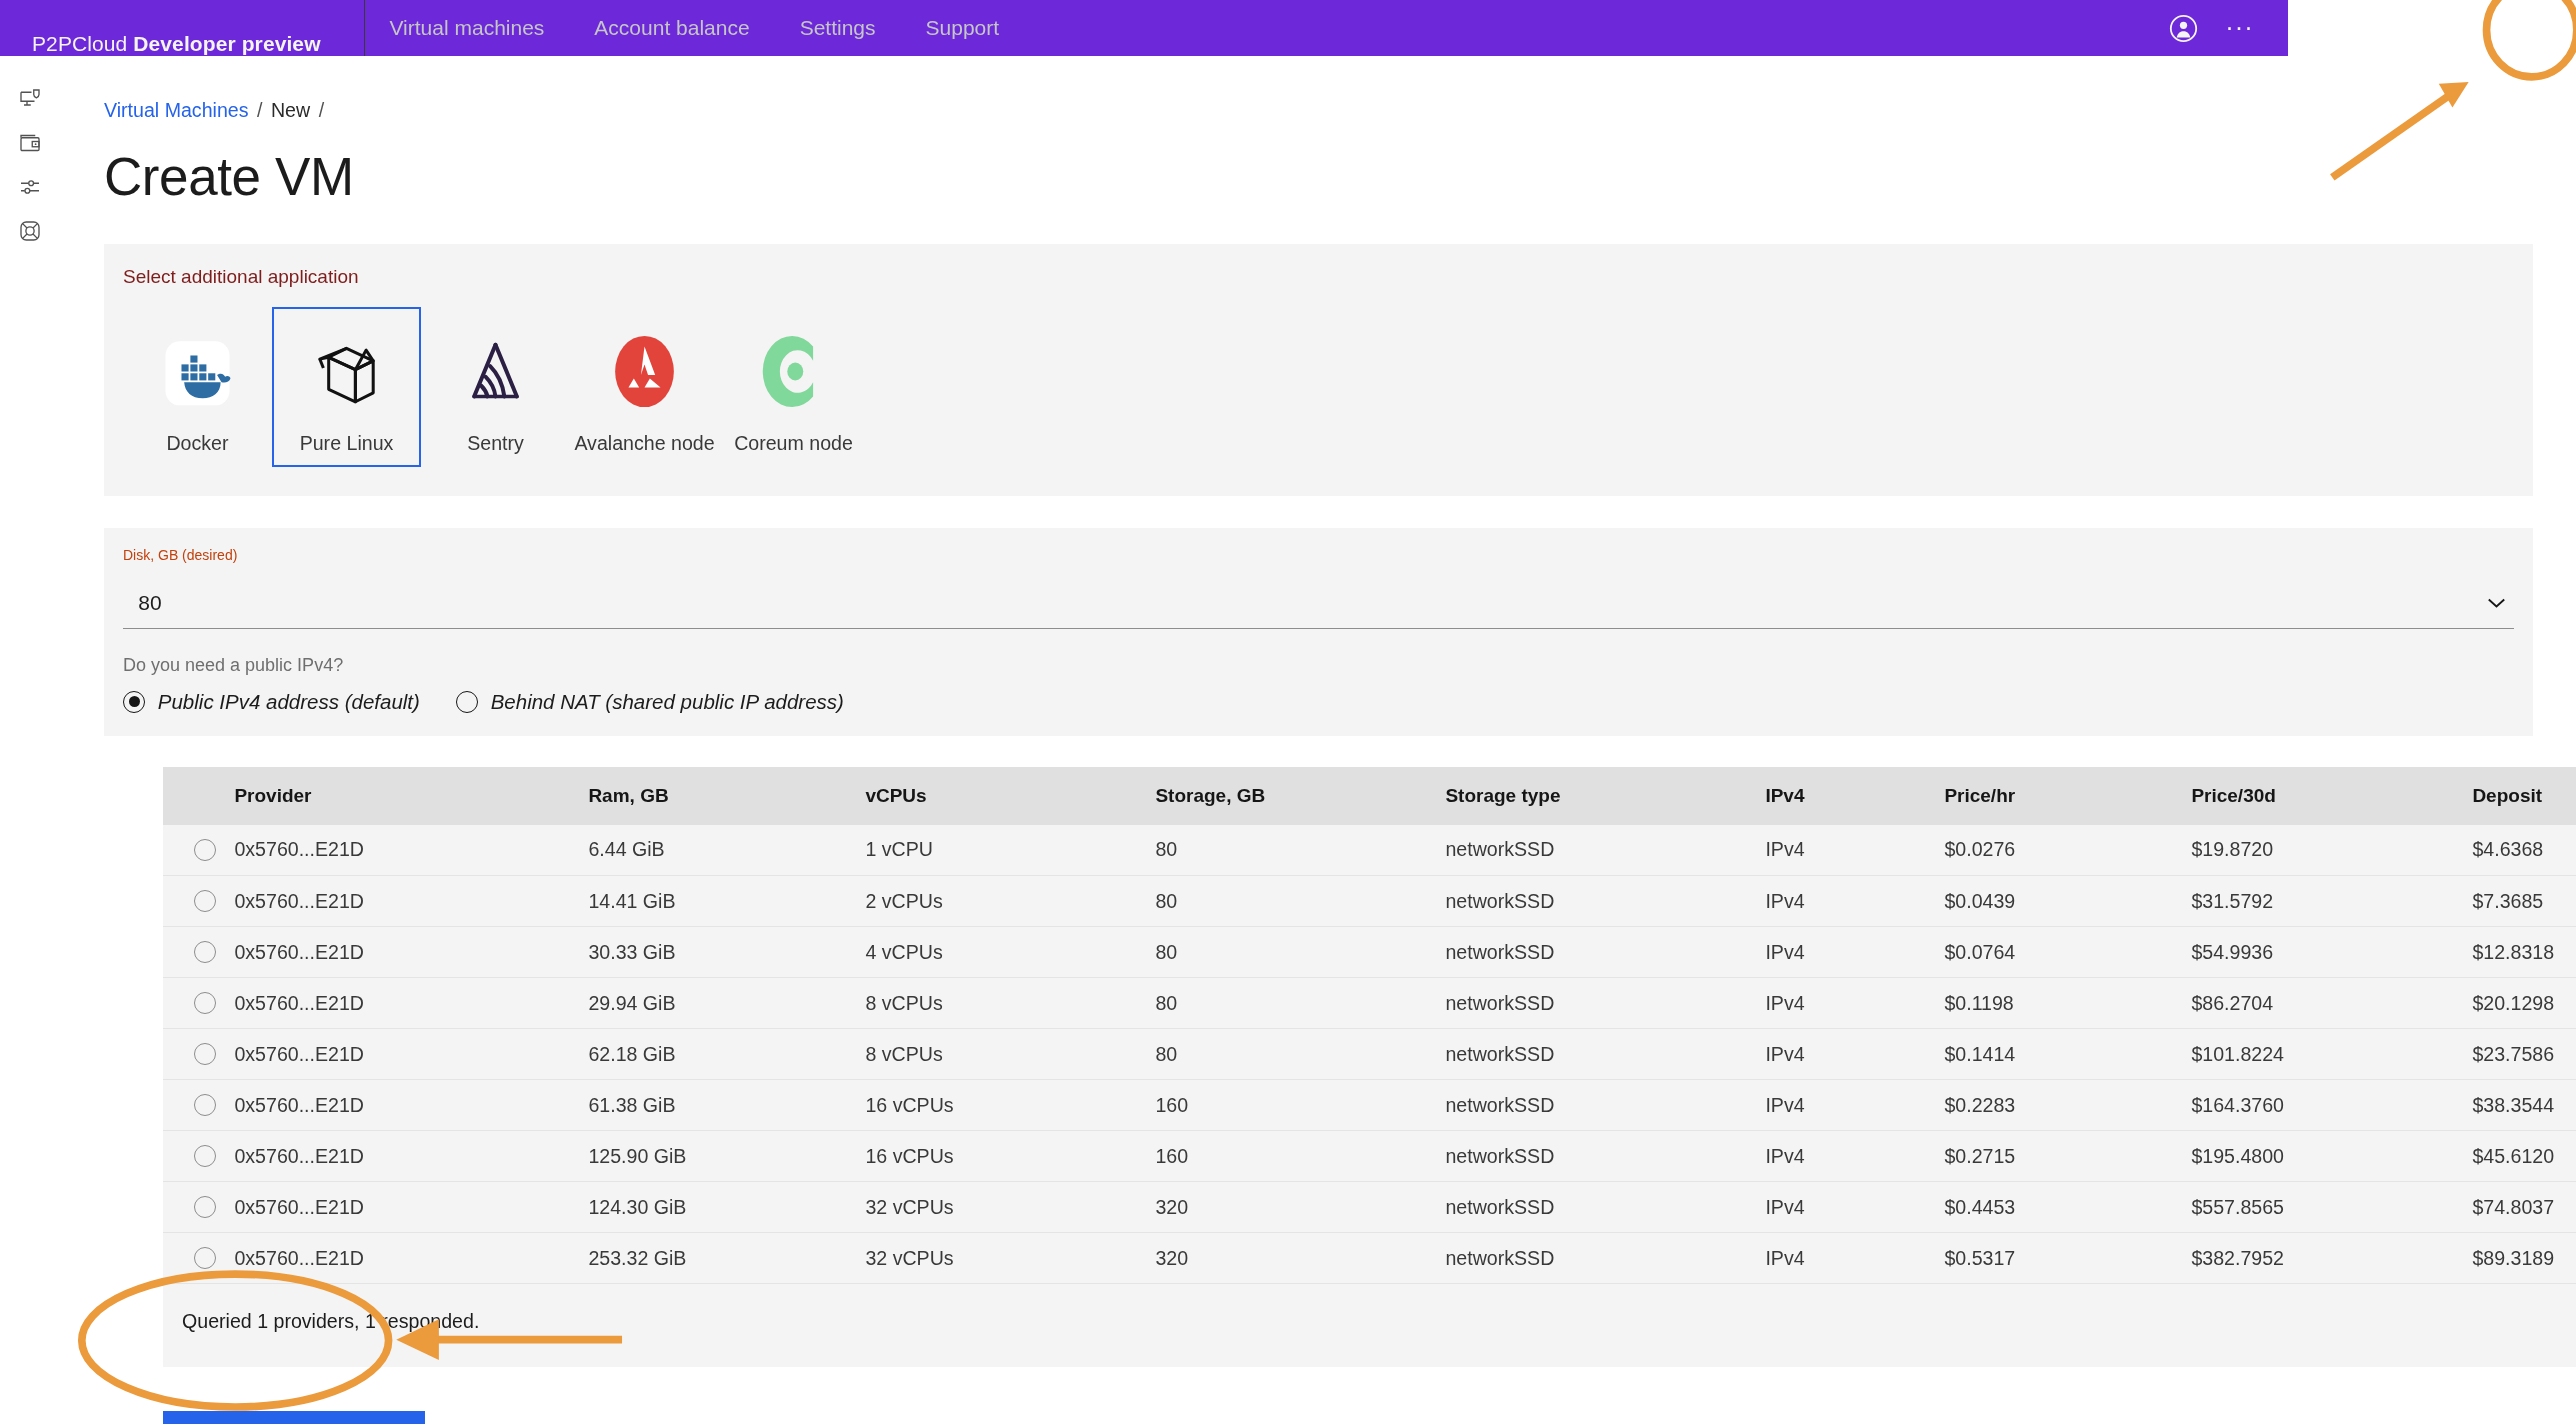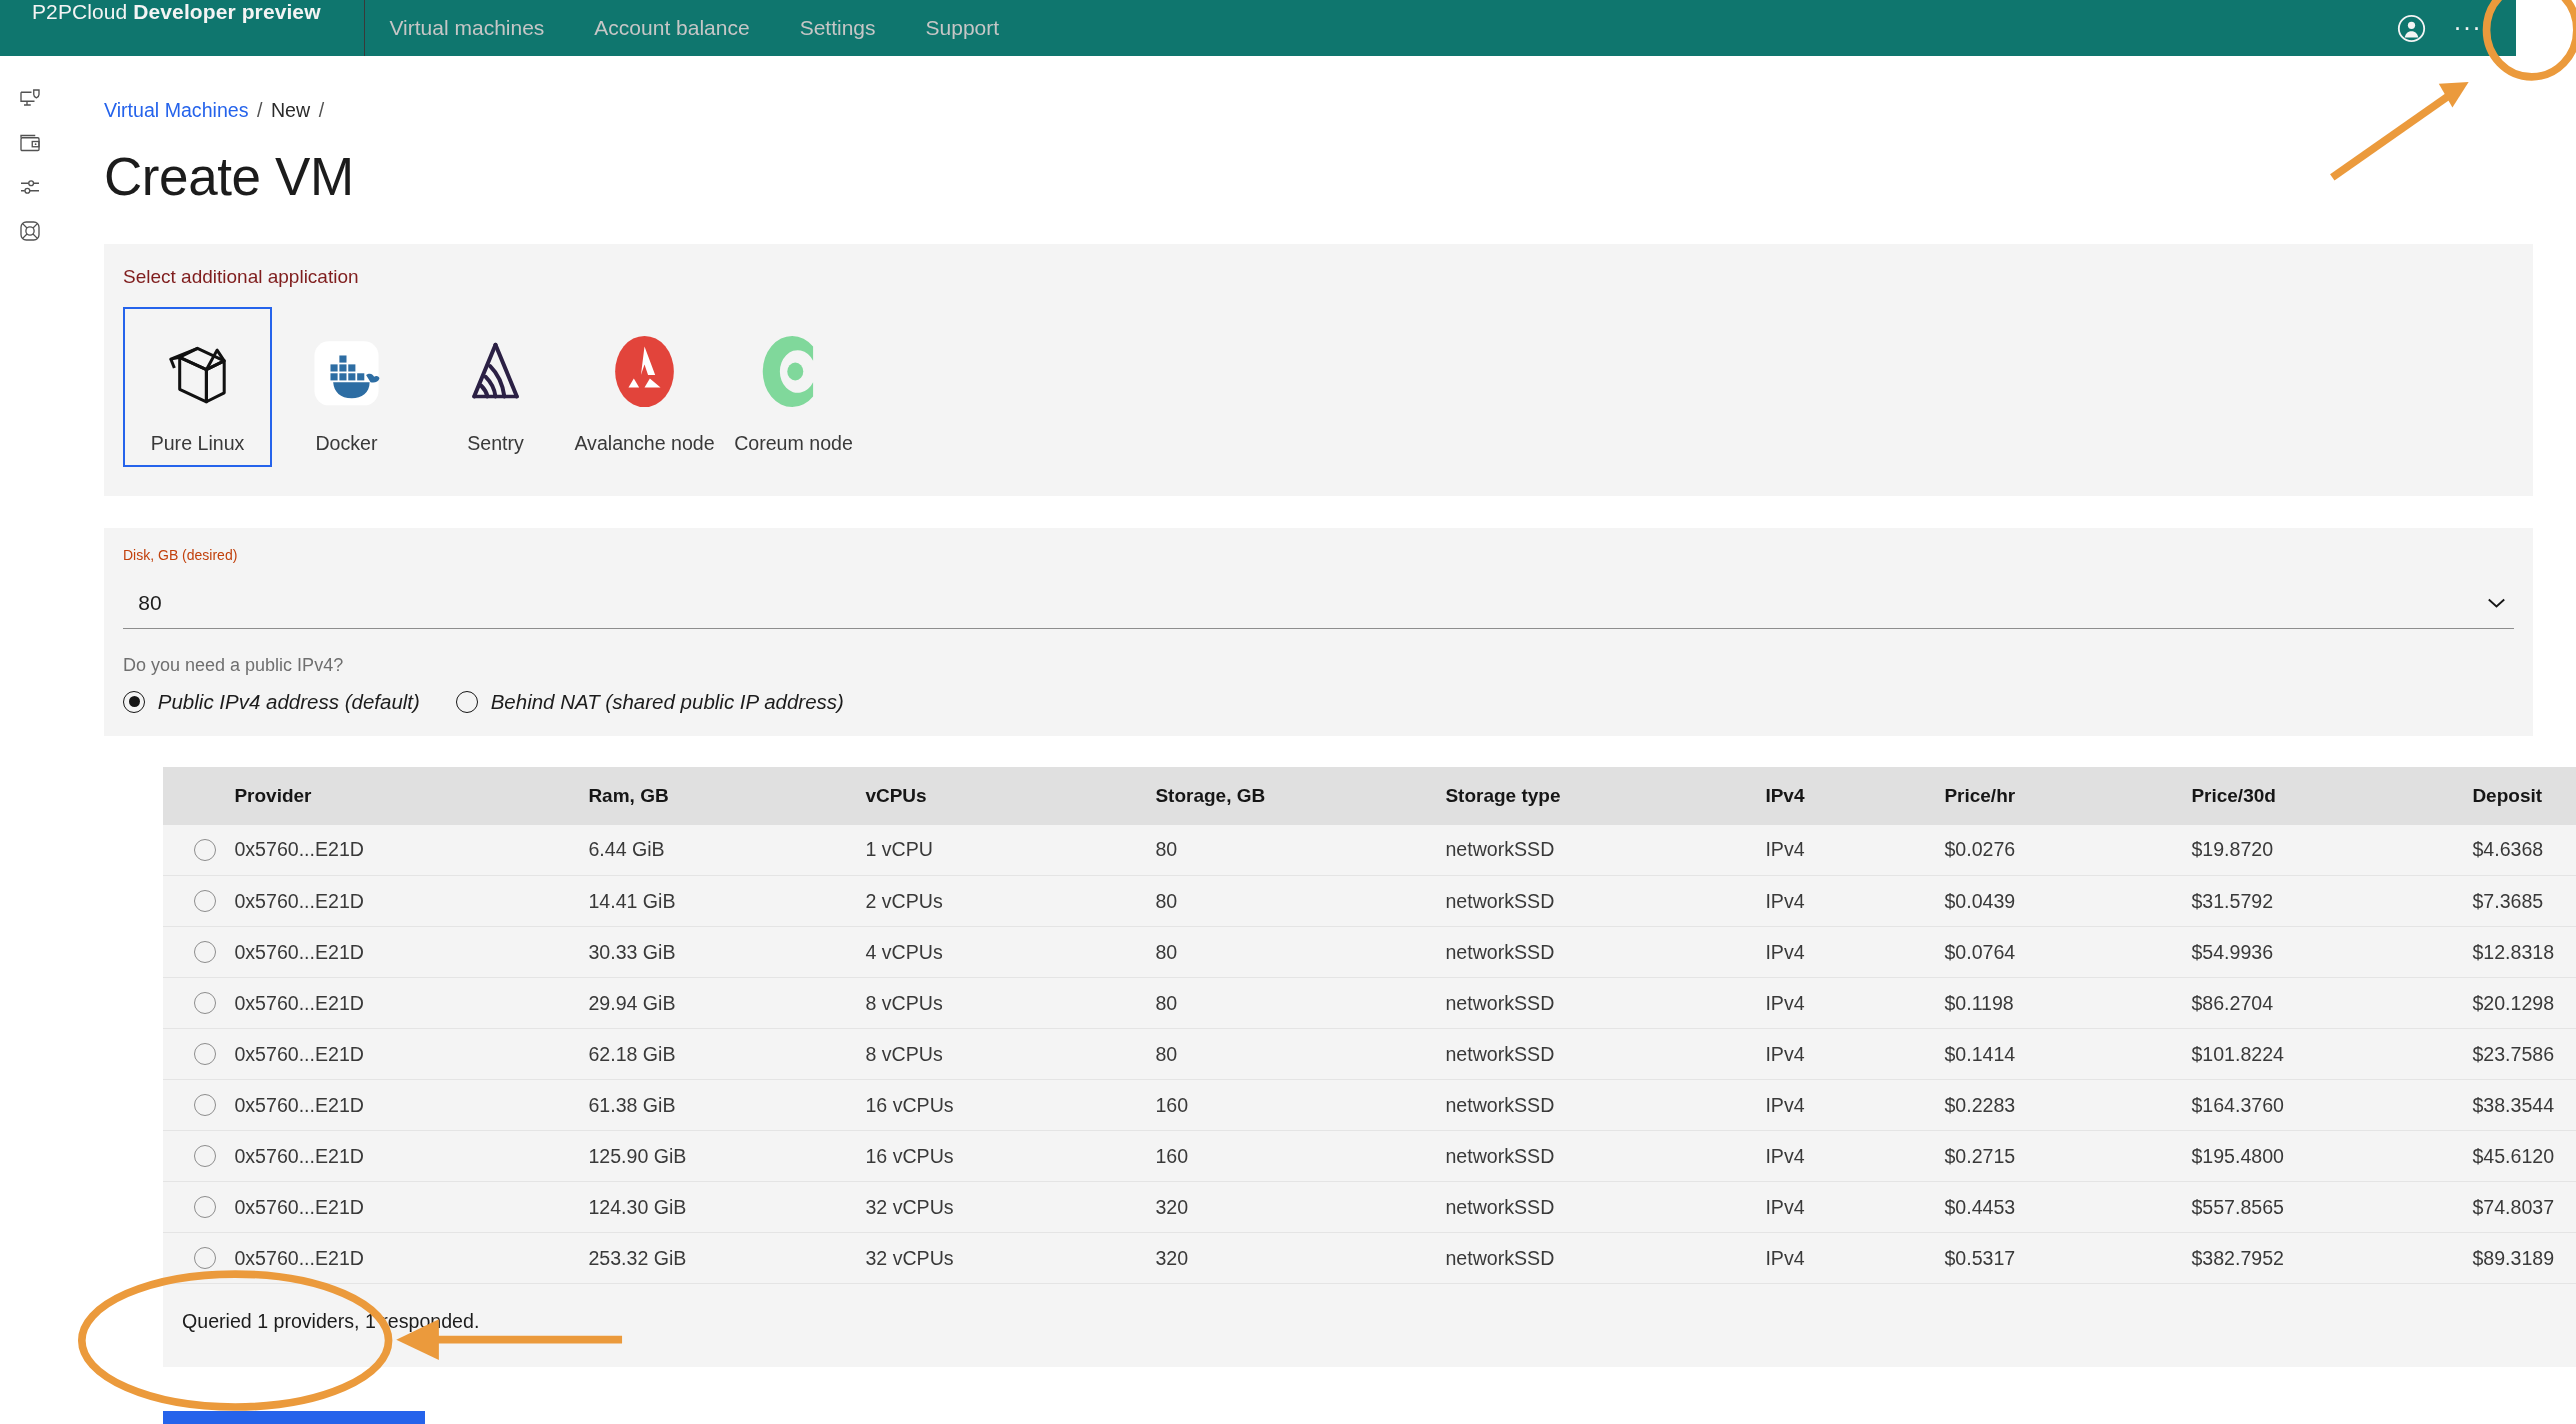--- a/index.html
+++ b/index.html
@@ -6,22 +6,22 @@
   html, body {
     width: 2576px; height: 1425px;
     background: #ffffff;
     font-family: "Liberation Sans", sans-serif;
     overflow: hidden;
   }
   #page { position: relative; width: 2576px; height: 1425px; background: #fff; }
 
   
   .topbar {
-    position: absolute; top: 0; left: 0; width: 2516px; height: 56px;
-    background: #0f766e; display: flex; align-items: flex-start;
+    position: absolute; top: 0; left: 0; width: 2288px; height: 56px;
+    background: #6d28d9; display: flex; align-items: flex-end;
   }
   .brand {
     color: #f4f4f4; font-size: 21px; padding-left: 32px;
     white-space: nowrap; letter-spacing: 0.1px;
   }
   .brand b { font-weight: 700; }
   .nav-div { width: 0.9px; height: 56px; background: #393939; margin-left: 43px; }
   .nav-links { display: flex; align-items: center; height: 56px; }
   .nav-link {
     color: #c6c6c6; font-size: 21px; padding: 0 25px; height: 56px;
@@ -202,54 +202,54 @@
       <span class="crumb-cur">New</span>
       <span class="crumb-sep">/</span>
     </div>
 
     <h1 class="page-title">Create VM</h1>
 
     <div class="panel">
       <div class="panel-pad">
         <div class="panel-label">Select additional application</div>
         <div class="apps">
-
-          <div class="app selected">
-            <div class="app-ico">
-              <svg width="89" height="89" viewBox="0 0 100 100" fill="none" stroke="#111" stroke-width="3.4" stroke-linejoin="round">
-                <path d="M30 34 L50 24 L80 38 L60 48 Z"></path>
-                <path d="M30 34 L30 70 L60 84 L60 48 Z"></path>
-                <path d="M60 48 L60 84 L80 74 L80 38 Z"></path>
-                <path d="M50 24 L20 36 L30 34"></path>
-                <path d="M80 38 L72 26 L60 48"></path>
-                <path d="M20 36 L24 46"></path>
-              </svg>
-            </div>
-            <div class="app-name">Pure Linux</div>
-          </div>
 
           <div class="app">
             <div class="app-ico">
               <svg width="89" height="89" viewBox="0 0 100 100">
                 <rect x="14" y="16" width="72" height="72" rx="16" fill="#fff"></rect>
                 <g fill="#2d6da3">
                   <rect x="32" y="42" width="8" height="8"></rect>
                     <rect x="42" y="42" width="8" height="8"></rect>
                   <rect x="52" y="42" width="8" height="8"></rect>
                     <rect x="32" y="52" width="8" height="8"></rect>
                   <rect x="42" y="52" width="8" height="8"></rect>
                     <rect x="52" y="52" width="8" height="8"></rect>
                   <rect x="62" y="52" width="8" height="8"></rect>
                     <rect x="42" y="32" width="8" height="8"></rect>
                   <path d="M26 62h50c0 12-9 18-20 18-13 0-20-7-21-18z"></path>
                   <path d="M72 54c4-3 8-1 9 2 2-2 6-1 6 2-1 4-6 5-10 4z"></path>
                 </g>
               </svg>
             </div>
             <div class="app-name">Docker</div>
+          </div>
+
+          <div class="app selected">
+            <div class="app-ico">
+              <svg width="89" height="89" viewBox="0 0 100 100" fill="none" stroke="#111" stroke-width="3.4" stroke-linejoin="round">
+                <path d="M30 34 L50 24 L80 38 L60 48 Z"></path>
+                <path d="M30 34 L30 70 L60 84 L60 48 Z"></path>
+                <path d="M60 48 L60 84 L80 74 L80 38 Z"></path>
+                <path d="M50 24 L20 36 L30 34"></path>
+                <path d="M80 38 L72 26 L60 48"></path>
+                <path d="M20 36 L24 46"></path>
+              </svg>
+            </div>
+            <div class="app-name">Pure Linux</div>
           </div>
 
           <div class="app">
             <div class="app-ico">
               <svg width="89" height="89" viewBox="0 0 100 100" fill="none" stroke="#2b2044" stroke-width="4.5" stroke-linecap="round">
                 <path d="M50 20 L74 78"></path>
                   <path d="M50 20 L26 78"></path>
                 <path d="M44 44 C52 52 58 64 60 78"></path>
                 <path d="M39 56 C45 62 49 70 50 78"></path>
                 <path d="M34 66 C38 70 40 74 41 78"></path>

